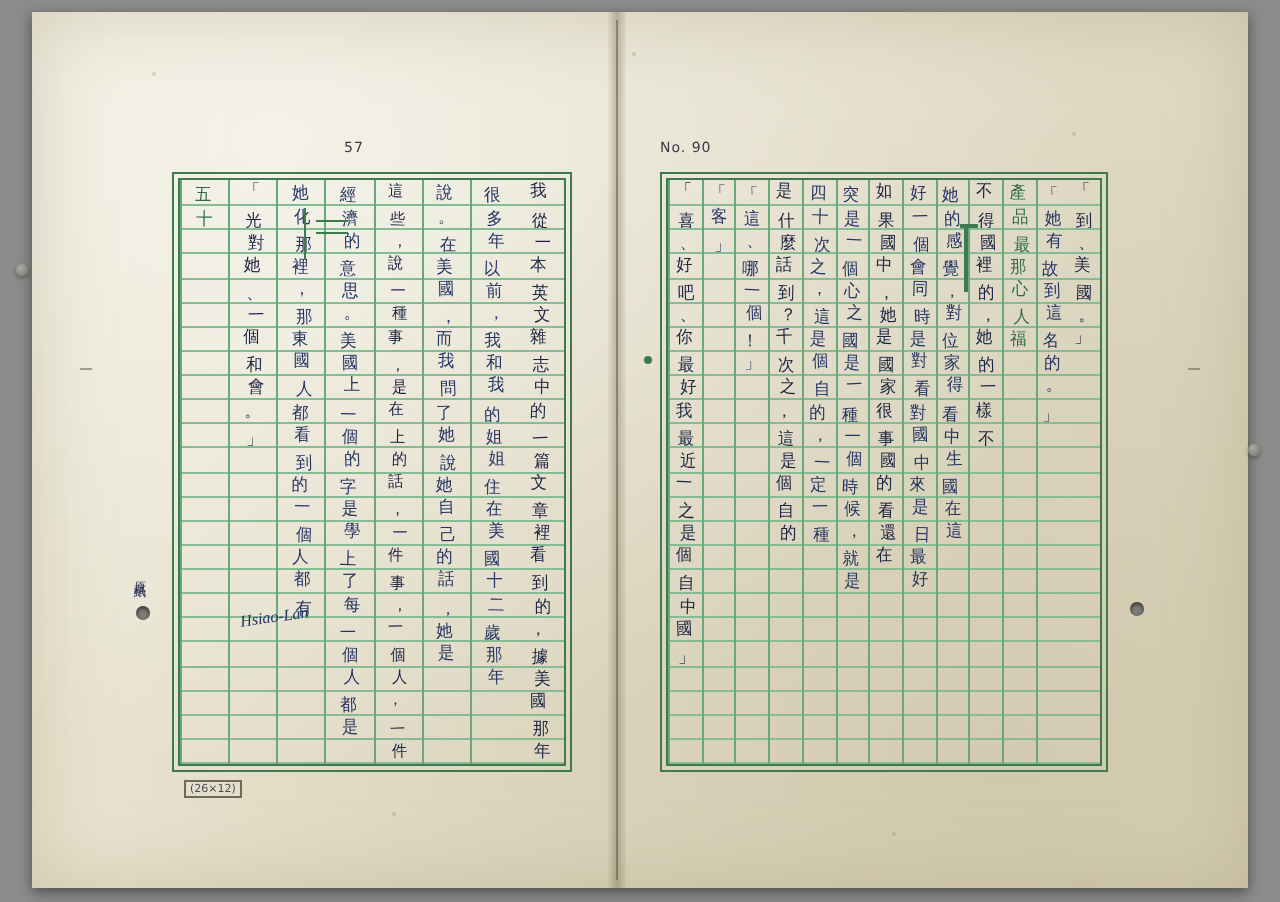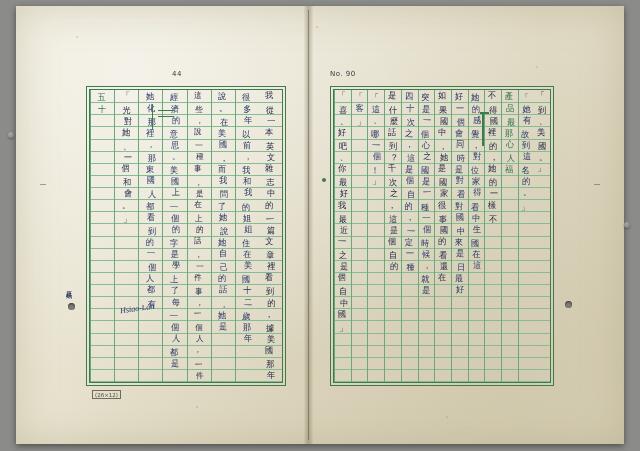--- a/index.html
+++ b/index.html
@@ -131,21 +131,21 @@
 
   <div class="fold"></div>
   <div class="fold-line"></div>
 
   <div class="pin" style="left:8px;top:132px;width:6px;height:6px;opacity:.7;"></div>
   <div class="pin" style="right:10px;top:222px;width:6px;height:6px;opacity:.7;"></div>
 
   <div class="page" style="left:86px;top:86px;width:200px;height:300px;">
 
     <div class="hdr">
-      <span style="position:absolute;left:86px;">44</span>
+      <span style="position:absolute;left:86px;">57</span>
     </div>
 
     <div class="grid-wrap">
       <div class="inner"></div>
       <div class="cols" id="left-cols">
           <div class="col">
             <div class="cell" style="height: 12.2px;">
               <span class="ch ink-dark" style="transform: translate(-1px, -1px) rotate(-2deg) scaleY(1.05);">我</span>
             </div>
             <div class="cell" style="height: 12.2px;">

